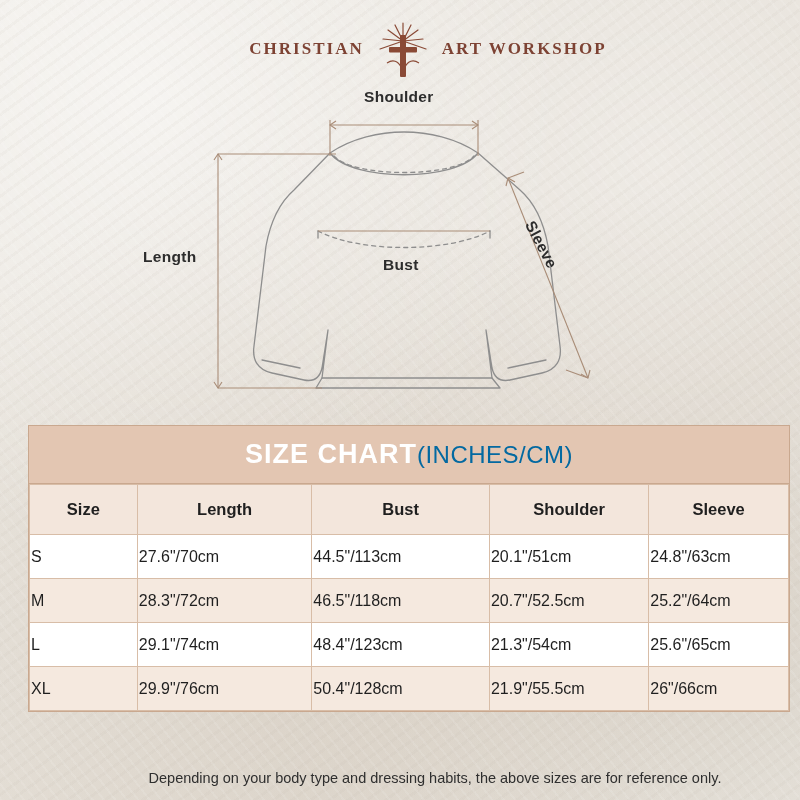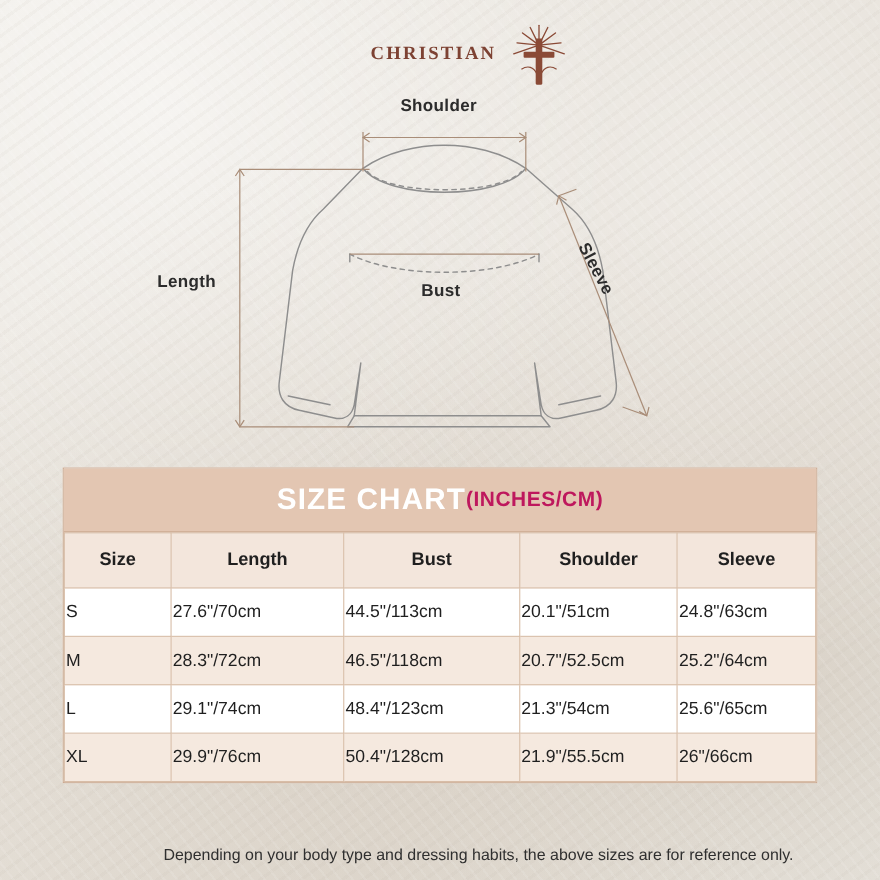--- a/index.html
+++ b/index.html
@@ -86,47 +86,47 @@
   .lbl-bust     { top: 178px; left: 383px; }
   .lbl-sleeve   {
     top: 140px; left: 537px;
     transform: rotate(62deg);
     transform-origin: left top;
   }
 
   
   .chart {
     position: absolute;
-    left: 57px;
+    left: 28px;
     top: 425px;
-    width: 686px;
+    width: 762px;
     border: 1px solid #c9a88f;
     box-sizing: border-box;
     background: #fff;
   }
   .chart-title {
     height: 57px;
     background: #e3c6b2;
     display: flex;
     align-items: center;
     justify-content: center;
     color: #fff;
     border-bottom: 1px solid #c9a88f;
   }
   .chart-title .t-main {
     font-size: 27px;
     font-weight: 600;
     letter-spacing: 1px;
     color: #ffffff;
   }
   .chart-title .t-sub {
-    font-size: 19px;
-    font-weight: 700;
+    font-size: 24px;
+    font-weight: 400;
     letter-spacing: .5px;
-    color: #be185d;
+    color: #0369a1;
   }
   table.sizes {
     border-collapse: collapse;
     width: 100%;
     table-layout: fixed;
   }
   table.sizes th, table.sizes td {
     border: 1px solid #d8bda7;
     color: #1f1f1f;
     font-family: "Liberation Sans", sans-serif;
@@ -187,20 +187,21 @@
         <g fill="#8a4a36">
           <rect x="26" y="16" width="6" height="42" rx="1"></rect>
           <rect x="15" y="28" width="28" height="5.5" rx="1"></rect>
         </g>
         <g stroke="#8a4a36" stroke-width="1.1" fill="none">
           <path d="M13 44 C 19 40, 24 42, 27 48"></path>
           <path d="M45 44 C 39 40, 34 42, 31 48"></path>
         </g>
       </svg>
     </span>
+    <span class="brand-text">ART WORKSHOP</span>
   </div>
 
   <div class="illustration">
     <svg width="800" height="345" viewBox="0 0 800 345">
       <g stroke="#8e8e8e" stroke-width="1.3" fill="none" stroke-linejoin="round" stroke-linecap="round">
 
         <path d="M330 75
                  C 352 60, 380 54, 404 54
                  C 428 54, 456 60, 478 75
                  L 520 112

